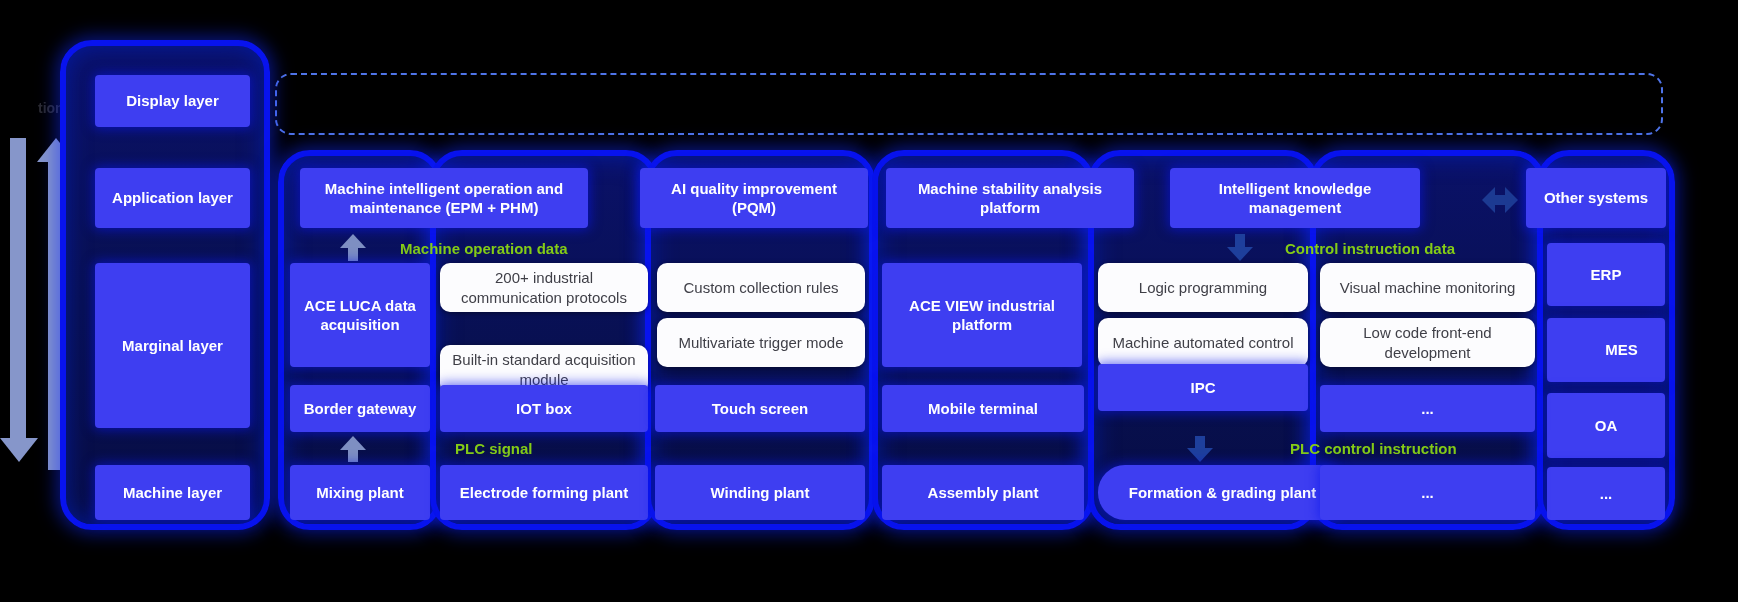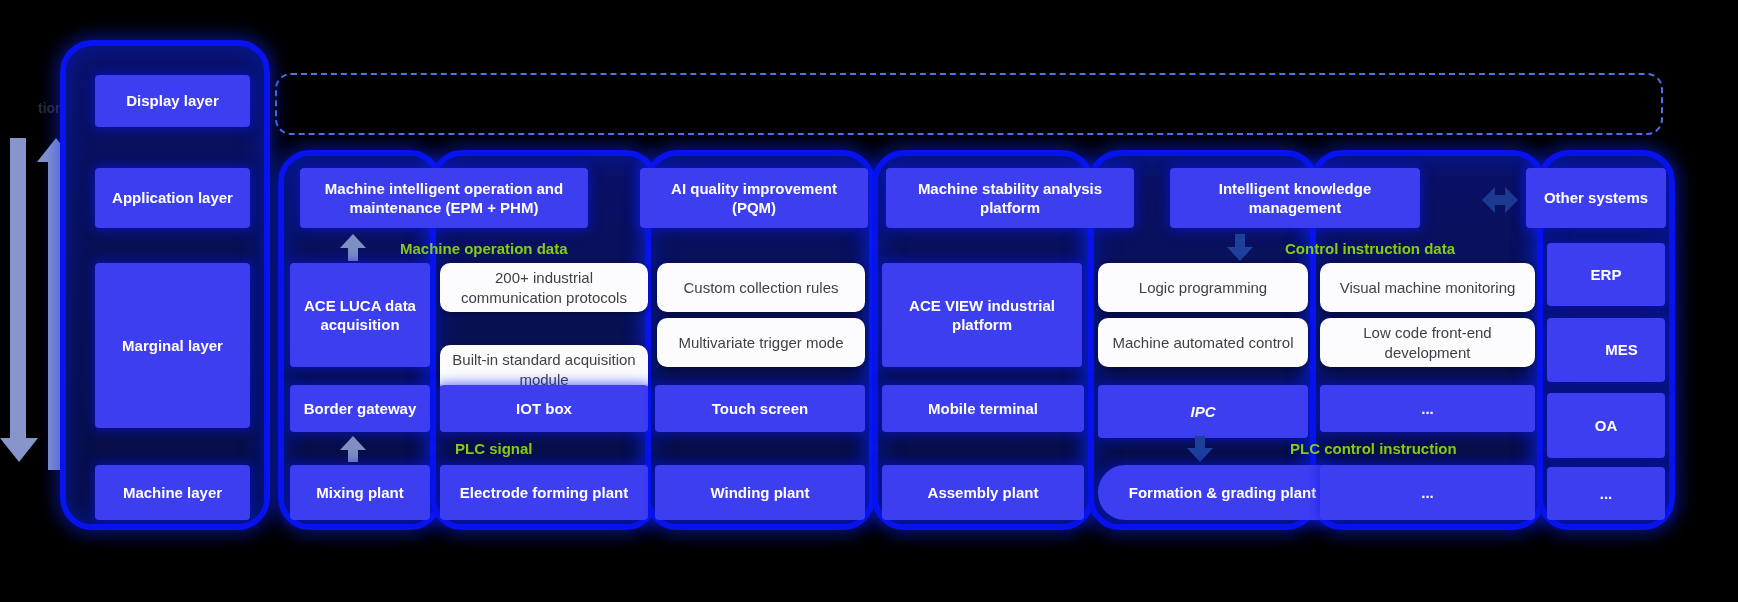--- a/index.html
+++ b/index.html
@@ -111,21 +111,21 @@
   <div class="box white" style="left:657px;top:318px;width:208px;height:49px;">Multivariate trigger mode</div>
   <div class="box white" style="left:1098px;top:263px;width:210px;height:49px;">Logic programming</div>
   <div class="box white" style="left:1098px;top:318px;width:210px;height:49px;">Machine automated control</div>
   <div class="box white" style="left:1320px;top:263px;width:215px;height:49px;">Visual machine monitoring</div>
   <div class="box white" style="left:1320px;top:318px;width:215px;height:49px;">Low code front-end development</div>
 
   <div class="box" style="left:290px;top:385px;width:140px;height:47px;">Border gateway</div>
   <div class="box" style="left:440px;top:385px;width:208px;height:47px;">IOT box</div>
   <div class="box" style="left:655px;top:385px;width:210px;height:47px;">Touch screen</div>
   <div class="box" style="left:882px;top:385px;width:202px;height:47px;">Mobile terminal</div>
-  <div class="box" style="left:1098px;top:385px;width:210px;height:53px;font-style:italic;">IPC</div>
+  <div class="box" style="left:1098px;top:364px;width:210px;height:47px;">IPC</div>
   <div class="box" style="left:1320px;top:385px;width:215px;height:47px;">...</div>
 
   <div>
     <div class="tri tri-up-flow" style="left:340px;top:436px;"></div>
     <div class="shaft flow-up-shaft" style="left:348px;top:449px;width:10px;height:13px;"></div>
   </div>
   <div class="flow-label" style="left:455px;top:440px;">PLC signal</div>
   <div>
     <div class="shaft flow-down-shaft" style="left:1195px;top:436px;width:10px;height:13px;"></div>
     <div class="tri tri-down-flow" style="left:1187px;top:448px;"></div>

